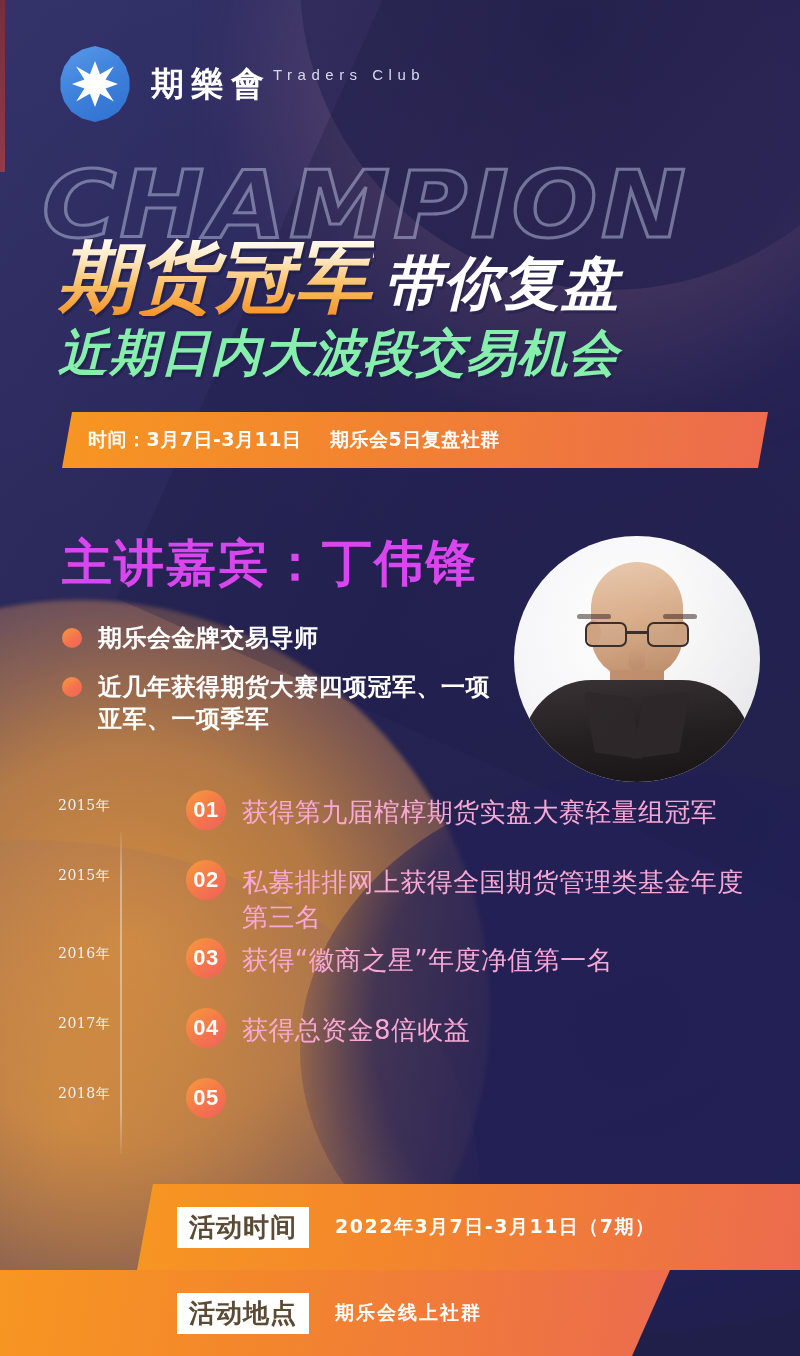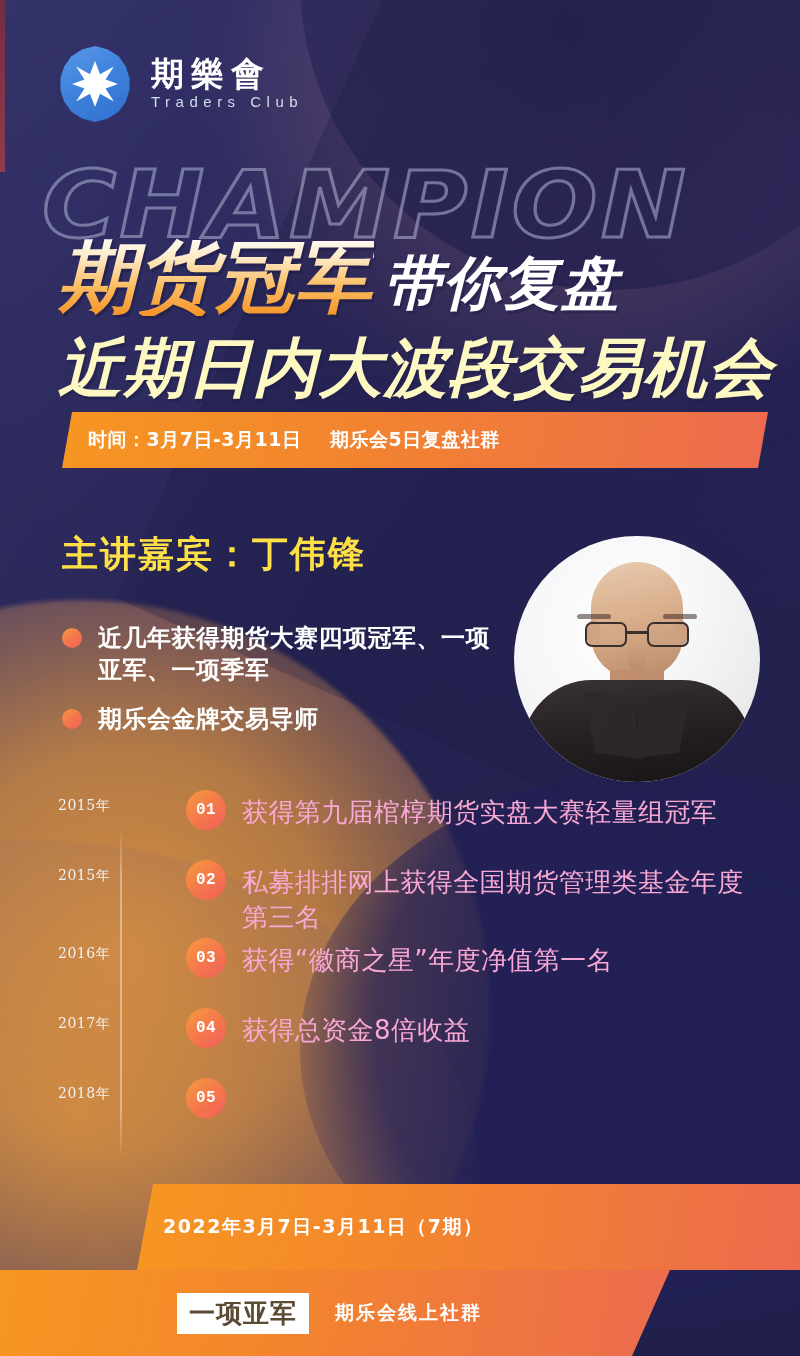--- a/index.html
+++ b/index.html
@@ -100,21 +100,21 @@
   }
   .logo-mark .star {
     position:relative; z-index:2;
     width:46px; height:46px;
     background:#ffffff;
     clip-path:polygon(
       50% 0%, 61% 29%, 91% 12%, 73% 40%, 100% 50%,
       73% 60%, 91% 88%, 61% 71%, 50% 100%, 39% 71%,
       9% 88%, 27% 60%, 0% 50%, 27% 40%, 9% 12%, 39% 29%);
   }
-  .logo-text { display:flex; flex-direction:column; gap:2px; }
+  .logo-text { display:flex; flex-direction:row; gap:2px; }
   .logo-cn {
     font-size:33px; font-weight:700; color:#ffffff;
     letter-spacing:7px; line-height:1.05;
     font-family:"DejaVu Sans", sans-serif;
   }
   .logo-en {
     font-size:15px; color:#d6dced; letter-spacing:5.5px;
     font-weight:400; line-height:1.1;
   }
 
@@ -163,23 +163,23 @@
     text-shadow:none;
     filter:drop-shadow(2px 3px 0 rgba(30,28,70,0.55));
   }
   .hl-white {
     font-size:58px;
     color:#ffffff;
     padding-bottom:4px;
     filter:drop-shadow(2px 3px 0 rgba(30,28,70,0.5));
   }
   .hl-line2 {
-    margin-top:20px;
-    font-size:64px;
-    color:#fef9c3;
+    margin-top:12px;
+    font-size:50px;
+    color:#86efac;
     white-space:nowrap;
     filter:drop-shadow(2px 3px 0 rgba(30,28,70,0.5));
   }
 
   
   .time-banner {
     position:absolute;
     left:62px; top:412px;
     width:706px; height:56px;
     background:linear-gradient(100deg,#f79622 0%,#f2842f 42%,#ec6b4e 100%);
@@ -192,24 +192,24 @@
     font-weight:700;
     font-size:19px;
     letter-spacing:0.5px;
     padding-left:26px;
     white-space:pre;
   }
 
   
   .speaker-name {
     position:absolute; left:62px; top:530px;
-    color:#fde047;
+    color:#d946ef;
     font-family:"DejaVu Sans", sans-serif;
     font-weight:700;
-    font-size:36px;
+    font-size:50px;
     letter-spacing:2px;
     white-space:nowrap;
   }
   .bullets {
     position:absolute; left:62px; top:622px;
     width:450px;
     display:flex; flex-direction:column; gap:17px;
   }
   .bullet { display:flex; align-items:flex-start; gap:16px; }
   .bullet .dot {
@@ -351,23 +351,23 @@
   }
   .tl-badge {
     flex:none;
     position:relative;
     width:40px; height:40px;
     border-radius:50%;
     margin:2px 16px 0 24px;
     background:linear-gradient(140deg,#f79a3c 0%,#f4784b 52%,#f25f5c 100%);
     display:flex; align-items:center; justify-content:center;
     color:#ffffff;
-    font-family:Liberation Mono, monospace;
+    font-family:Liberation Sans, sans-serif;
     font-weight:700;
-    font-size:16px;
+    font-size:22px;
     letter-spacing:0.5px;
   }
   .tl-desc {
     color:#f9a8d4;
     font-family:"DejaVu Sans", sans-serif;
     font-size:26px;
     line-height:1.36;
     padding-top:7px;
     letter-spacing:0.4px;
     max-width:545px;
@@ -452,25 +452,25 @@
 
   <div class="time-banner layer">
     <div class="txt">时间：3月7日-3月11日    期乐会5日复盘社群</div>
   </div>
 
   <div class="speaker-name layer">主讲嘉宾：丁伟锋</div>
 
   <div class="bullets layer">
     <div class="bullet">
       <span class="dot"></span>
-      <span class="btxt">近几年获得期货大赛四项冠军、一项亚军、一项季军</span>
+      <span class="btxt">期乐会金牌交易导师</span>
     </div>
     <div class="bullet">
       <span class="dot"></span>
-      <span class="btxt">期乐会金牌交易导师</span>
+      <span class="btxt">近几年获得期货大赛四项冠军、一项亚军、一项季军</span>
     </div>
   </div>
 
   <div class="portrait layer">
     <div class="ph">
       <div class="head"></div>
       <div class="ear-l"></div>
       <div class="ear-r"></div>
       <div class="brow-l"></div>
       <div class="brow-r"></div>
@@ -516,21 +516,22 @@
       <div class="tl-desc">获得总资金8倍收益</div>
     </div>
 
     <div class="tl-item">
       <div class="tl-year">2018年</div>
       <div class="tl-badge">05</div>
     </div>
   </div>
 
   <div class="foot-bar one layer">
+    <span class="tag">活动时间</span>
     <span class="foot-val">2022年3月7日-3月11日（7期）</span>
   </div>
 
   <div class="foot-bar two layer">
-    <span class="tag">一项亚军</span>
+    <span class="tag">活动地点</span>
     <span class="foot-val">期乐会线上社群</span>
   </div>
 
 </div>
 
 </body></html>

